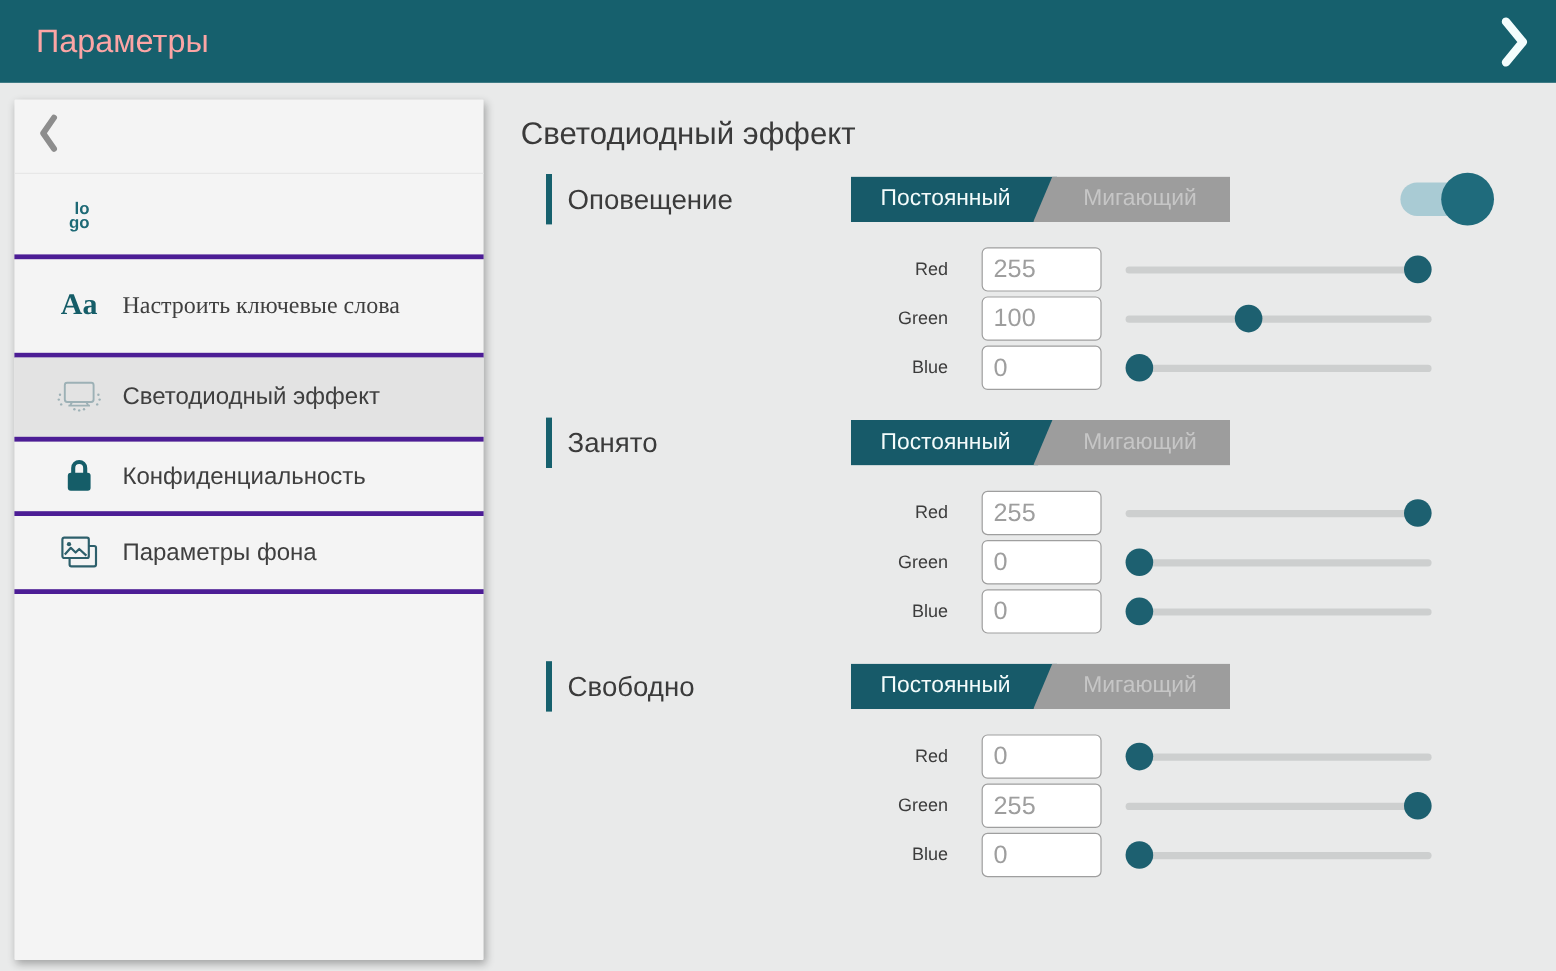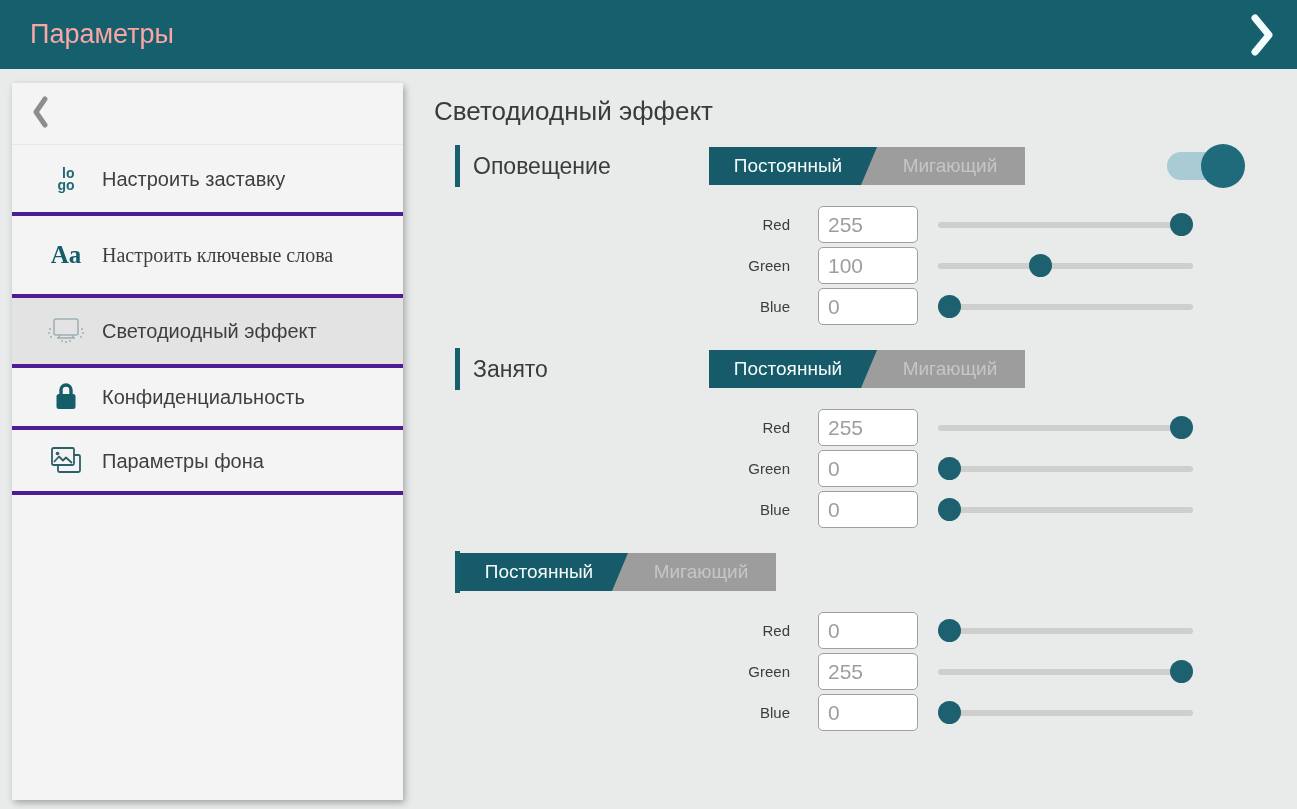--- a/index.html
+++ b/index.html
@@ -106,21 +106,20 @@
       <svg width="17" height="32" viewBox="0 0 17 32">
           <polyline points="13,3 4,16 13,29" fill="none" stroke="#8d8d8d" stroke-width="5" stroke-linecap="round" stroke-linejoin="round"></polyline>
         </svg>
     </span>
   </div>
 
   <div class="side-item h72">
     <span class="item-icon logo-txt">
       <span><span>lo</span><span class="l2">go</span></span>
     </span>
-    <span class="item-label">Настроить заставку</span>
   </div>
 
   <div class="side-item h83">
     <span class="item-icon aa-txt">Aa</span>
     <span class="item-label">Настроить ключевые слова</span>
   </div>
 
   <div class="side-item selected h71">
     <span class="item-icon">
       <svg width="40" height="32" viewBox="0 0 40 32">
@@ -249,20 +248,21 @@
             <div class="slider-track"></div>
             <div class="slider-knob" style="left: calc(0% + 0px);"></div>
           </div>
         </div>
       </div>
     </section>
 
     <section>
       <div class="sec-head">
         <span class="sec-bar"></span>
+        <span class="sec-name">Свободно</span>
         <div class="seg-group">
           <button class="seg seg-on">Постоянный</button>
           <button class="seg seg-off">Мигающий</button>
         </div>
         <span class="head-spacer"></span>
       </div>
       <div class="rows">
         <div class="rgb-row">
           <span class="rgb-label">Red</span>
           <input class="rgb-input" value="0" style="">

